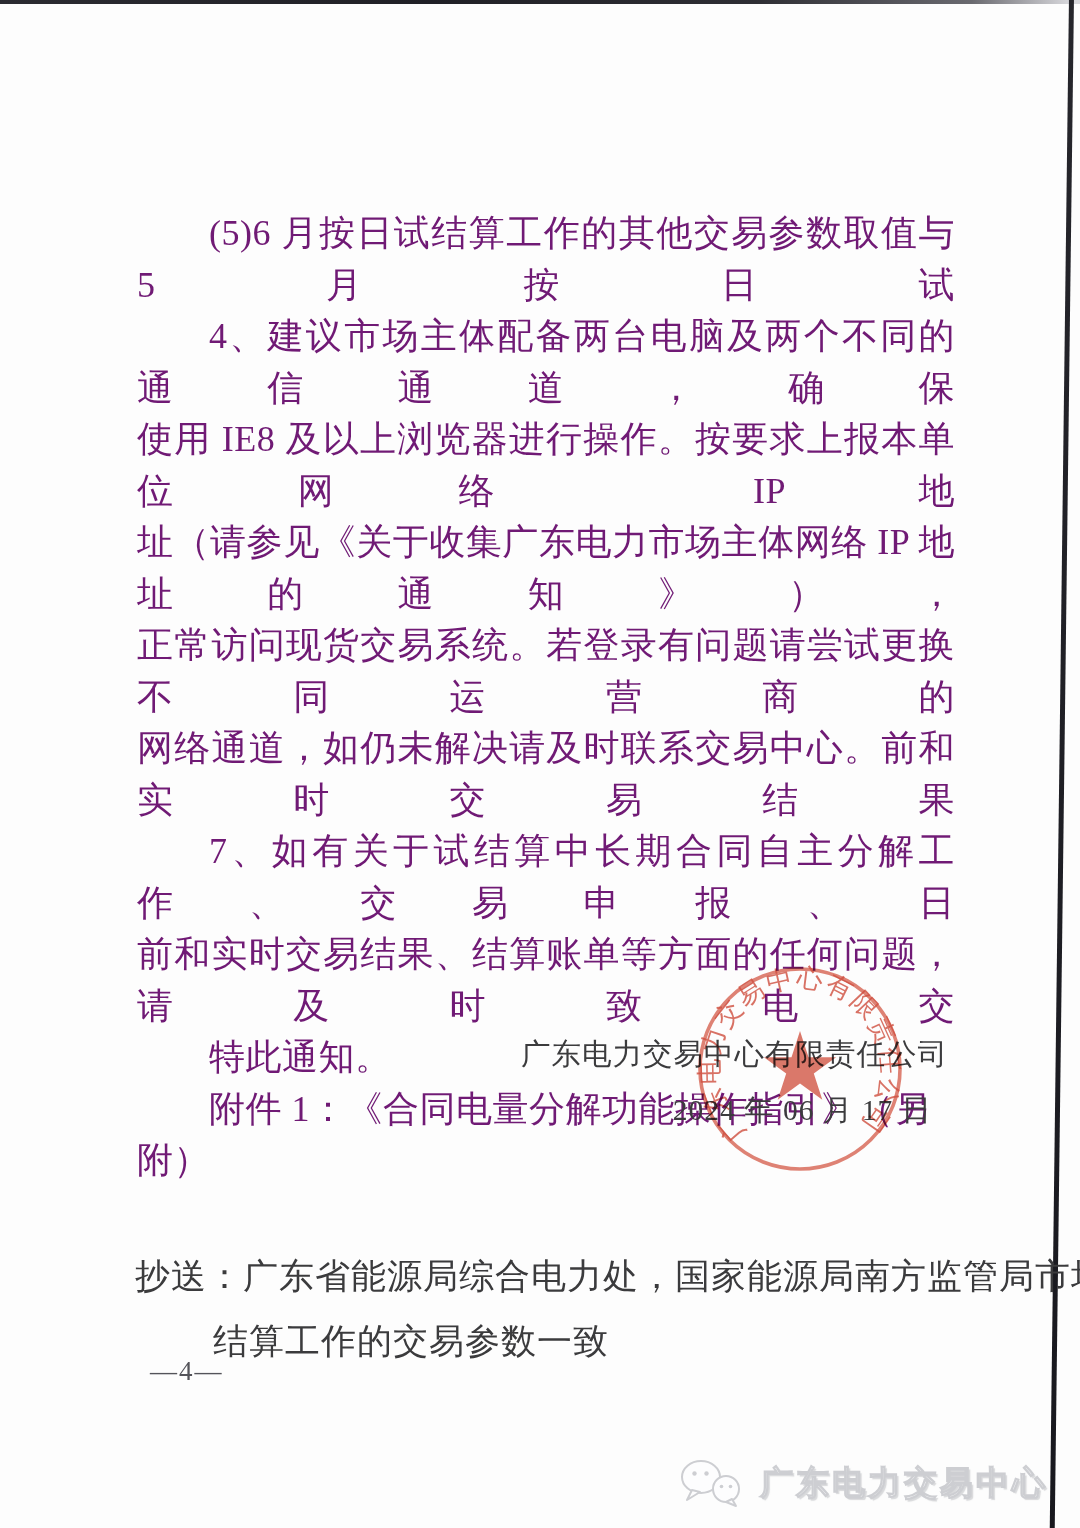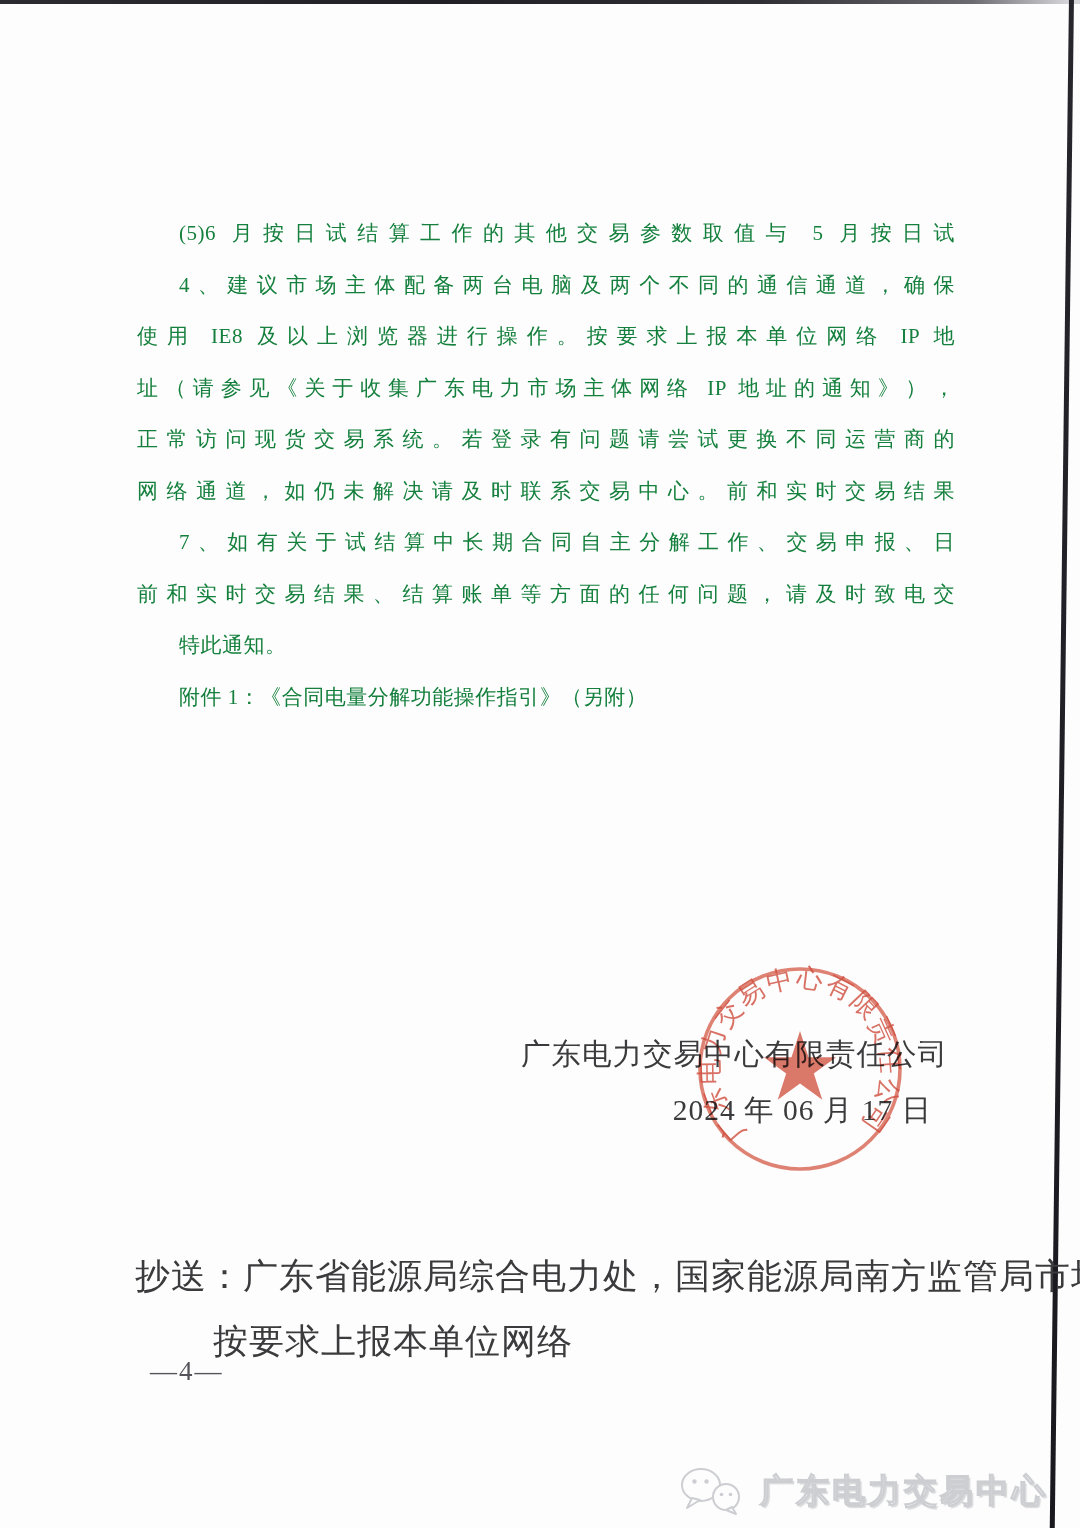--- a/index.html
+++ b/index.html
@@ -14,21 +14,21 @@
     background:linear-gradient(90deg,#2b2b31 0%,#202026 40%,#2e2e34 70%,#6a6a70 90%,#d7d7db 99%);
   }
   .scan-right{
     position:absolute;top:-4px;right:6px;width:5px;height:1540px;
     background:linear-gradient(#26262c,#18181e);
     transform-origin:top center;transform:rotate(0.72deg);
   }
   
   .doc-body{
     position:absolute;left:137px;top:208px;width:818px;
-    font-size:21px;line-height:51.5px;color:#15803d;
+    font-size:36px;line-height:51.5px;color:#701a75;
     letter-spacing:0.5px;
   }
   .line{min-height:51.5px;}
   .ind{text-indent:2em;}
   .j{text-align:justify;text-align-last:justify;}
   
   .sig{
     position:absolute;top:1026px;right:132px;text-align:right;
     font-size:29.5px;line-height:56px;color:#3b3b3d;letter-spacing:1px;
   }
@@ -45,21 +45,21 @@
   }
   .cc-line{white-space:nowrap;}
   .cc-line2{padding-left:78px;}
   
   .pageno{
     position:absolute;left:150px;top:1356px;
     font-size:27px;color:#54545a;letter-spacing:2px;
   }
   
   .brand{
-    position:absolute;right:32px;bottom:12px;
+    position:absolute;right:32px;bottom:20px;
     display:flex;align-items:center;gap:16px;
   }
   .brand-text{
     font-family:"Liberation Sans","DejaVu Sans",sans-serif;
     font-size:33px;letter-spacing:3px;font-weight:bold;
     color:#fdfdfe;
     -webkit-text-stroke:1.2px #cdced2;
     text-shadow:2px 2px 1px rgba(186,187,191,0.55);
     white-space:nowrap;
   }
@@ -94,21 +94,21 @@
   </defs>
   <circle cx="106" cy="106" r="100" fill="none" stroke="rgba(211,82,63,0.78)" stroke-width="3.6"></circle>
   <text font-size="26" letter-spacing="2" fill="rgba(205,64,46,0.8)" font-family="Liberation Serif, DejaVu Serif, serif">
     <textPath href="#sealArc">广东电力交易中心有限责任公司</textPath>
   </text>
   <polygon points="106,68 114.5,94.3 142.1,94.3 119.8,110.5 128.3,136.7 106,120.5 83.7,136.7 92.2,110.5 69.9,94.3 97.5,94.3" fill="rgba(208,72,54,0.8)"></polygon>
 </svg>
 
 <div class="cc">
   <div class="cc-line"><span>抄送：</span><span>广东省能源局综合电力处，国家能源局南方监管局市场监管处，广</span></div>
-  <div class="cc-line cc-line2">按要求上报本单位网络</div>
+  <div class="cc-line cc-line2">结算工作的交易参数一致</div>
 </div>
 
 <div class="pageno">—4—</div>
 
 <div class="brand">
   <svg width="66" height="50" viewBox="0 0 66 50" aria-hidden="true">
     <g fill="#fdfdfe" stroke="#cdced2" stroke-width="2">
       <ellipse cx="23" cy="19" rx="19" ry="16"></ellipse>
       <path d="M 14 32 L 9 42 L 22 34 Z" stroke-linejoin="round"></path>
       <circle cx="48" cy="31" r="13"></circle>

